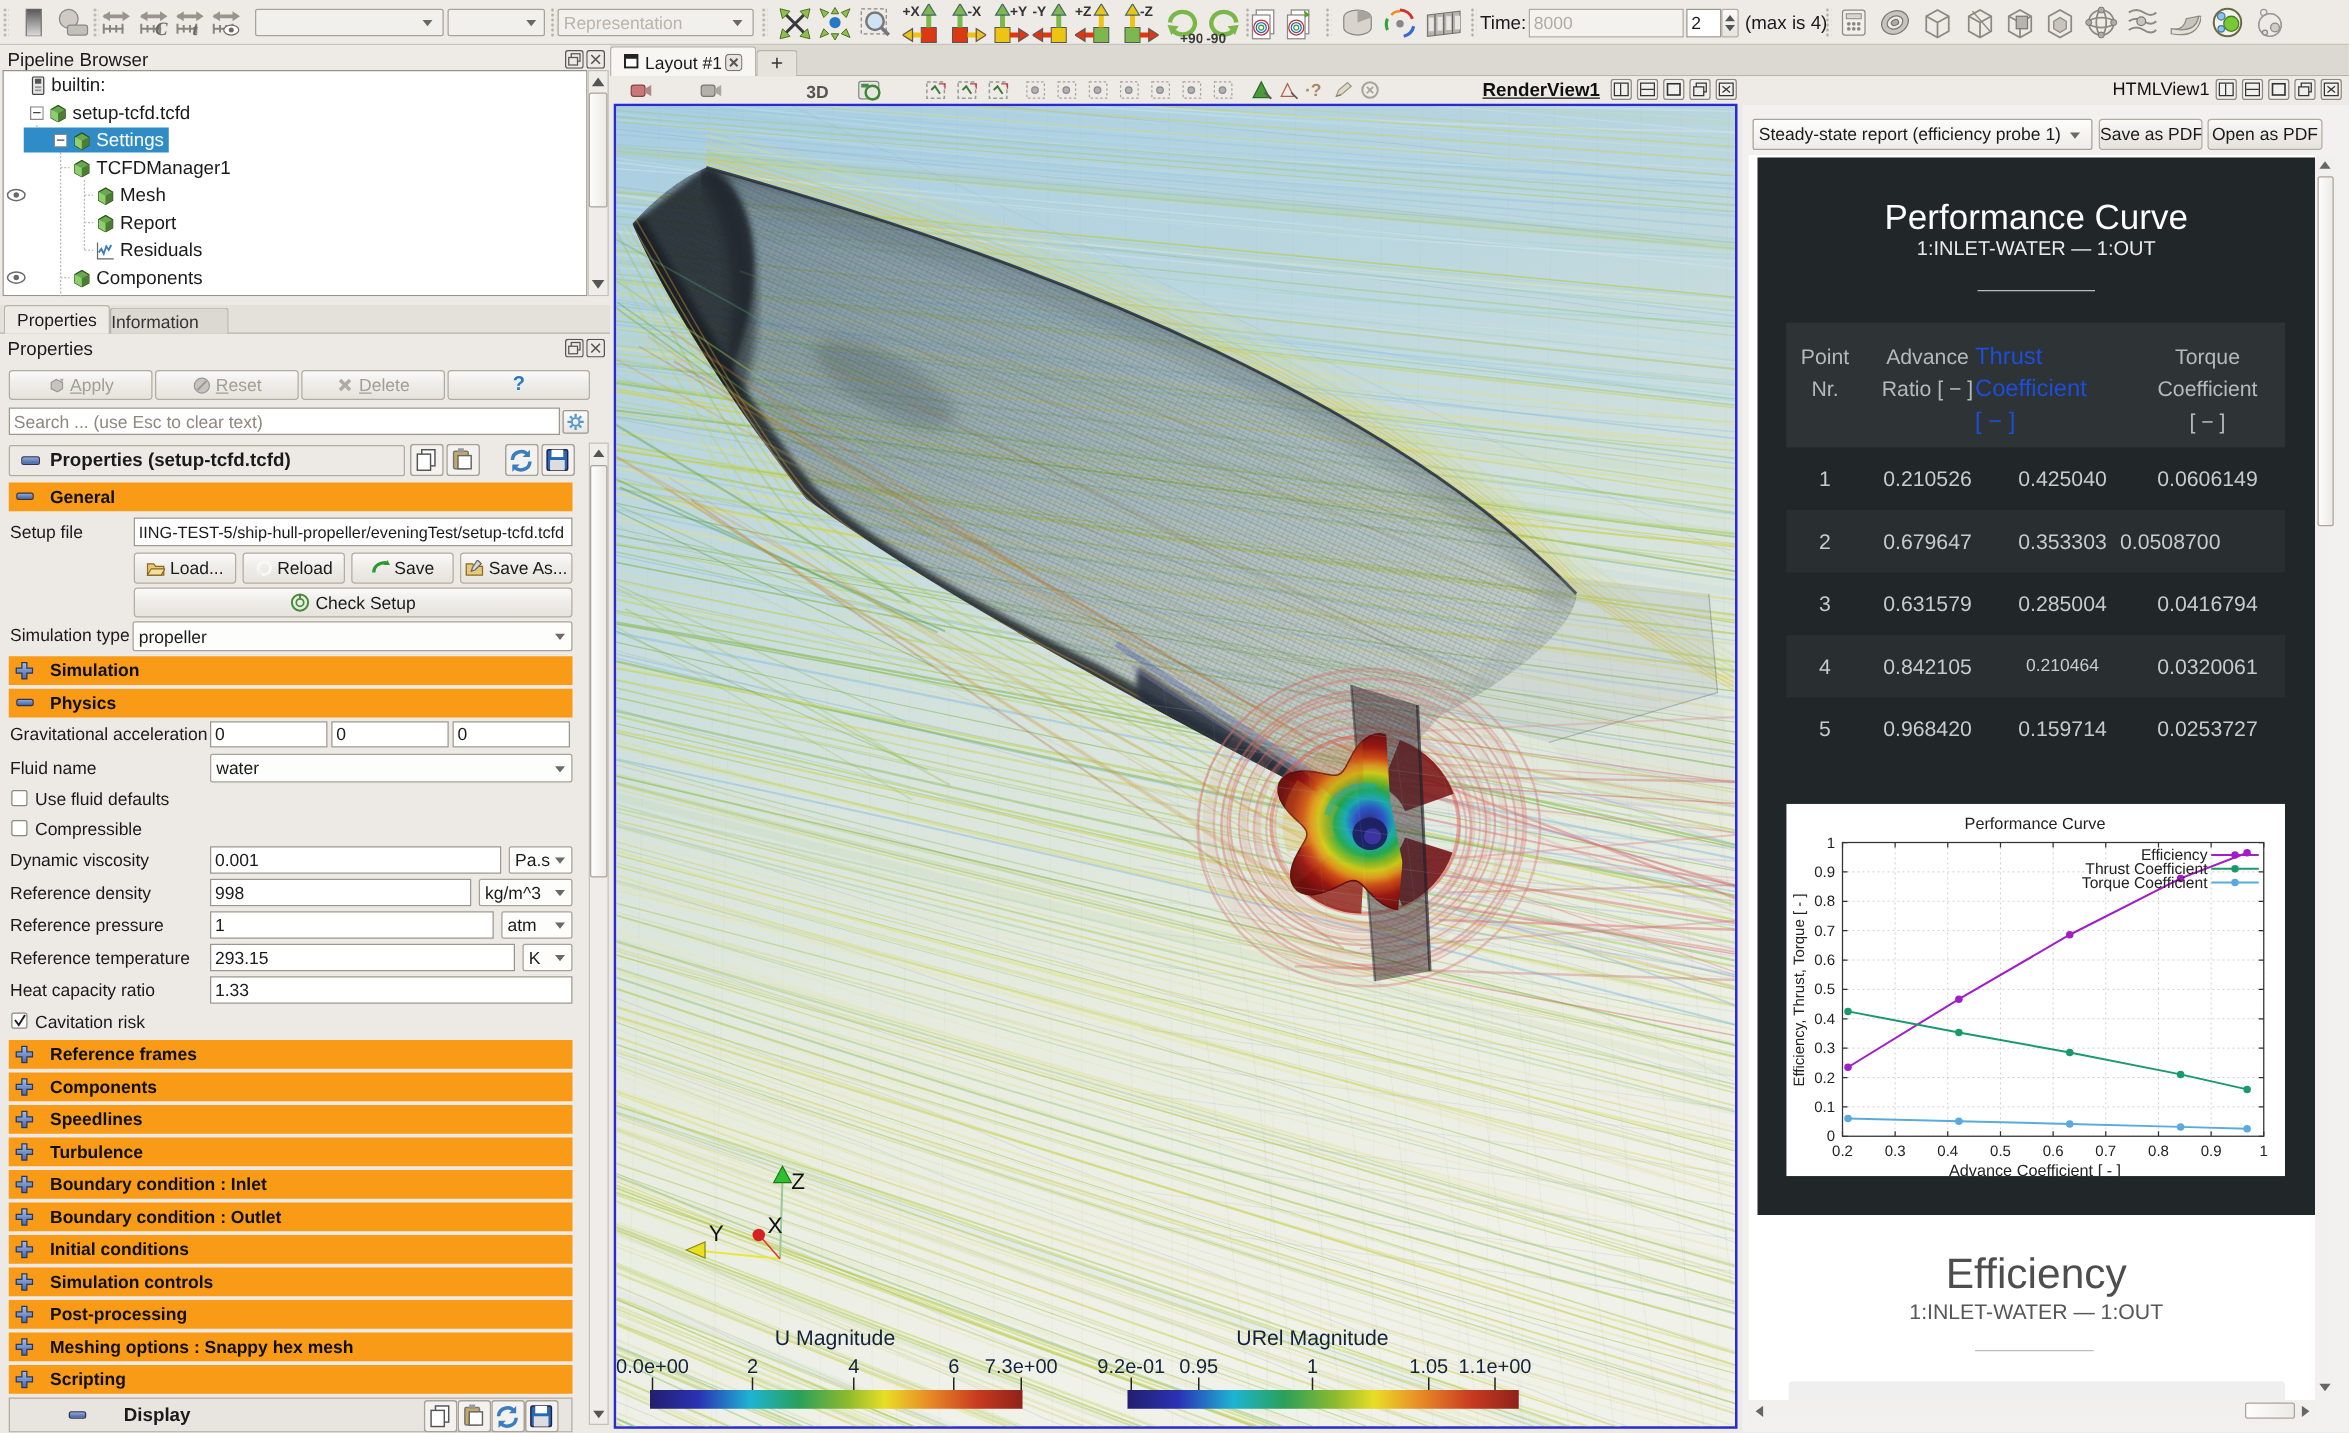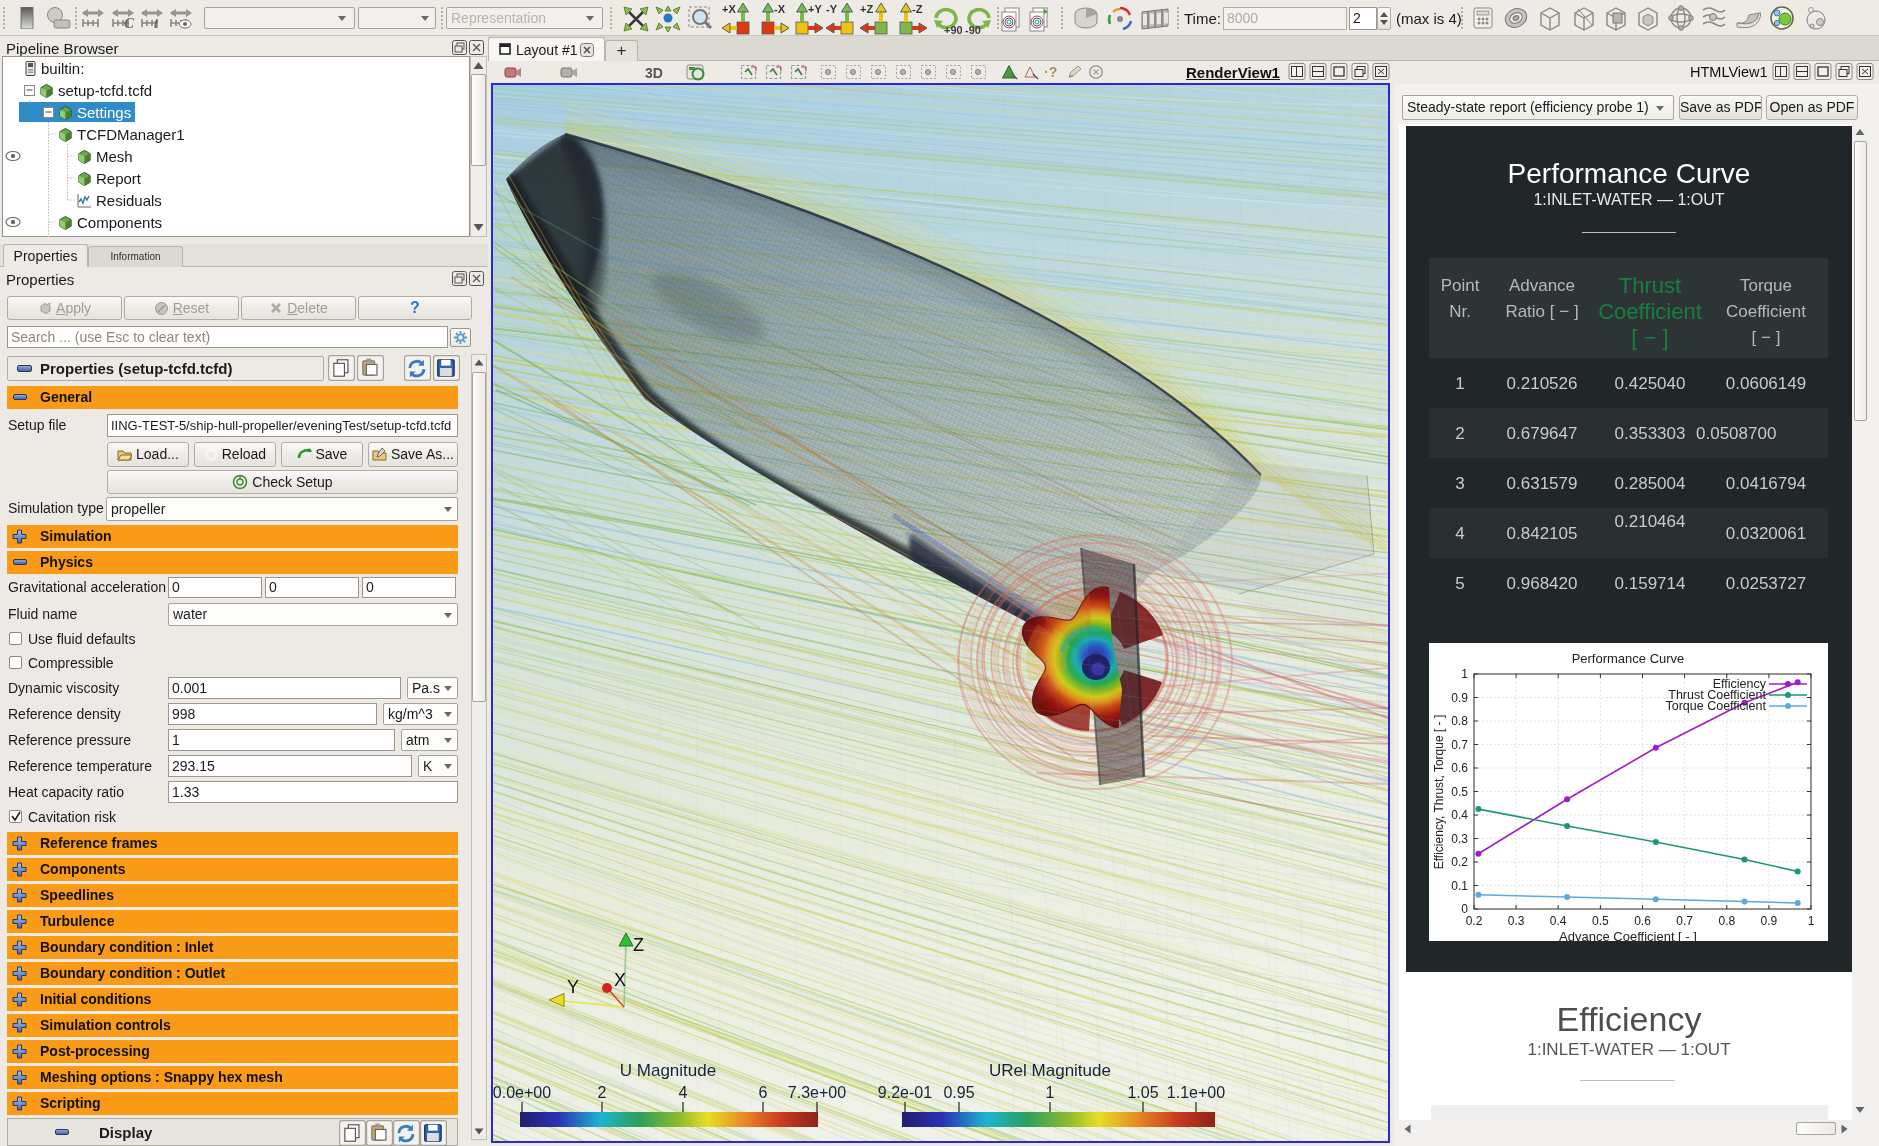--- a/index.html
+++ b/index.html
@@ -493,21 +493,21 @@
 <svg class="abs" style="left:58px;top:215px" width="15" height="15" viewBox="0 0 16 16">
     <path d="M2 5l6-3.5L14 5v7l-6 3.5L2 12z" fill="#6aa84f" stroke="#274e13" stroke-width="1"></path>
     <path d="M2 5l6 3v7.5L2 12z" fill="#8fce6f"></path>
     <path d="M14 5l-6 3v7.5l6-3.5z" fill="#4d7c34"></path>
   </svg>
 <div class="lbl" style="left:77px;top:214px;font-size:15px">Components</div>
 <div class="abs" style="left:0;top:237px;width:488px;height:7px;background:#edeae5"></div>
 <div class="grip" style="left:915px;top:239px;width:40px;height:4px"></div>
 <div class="abs" style="left:0;top:244px;width:488px;height:23px;border-bottom:1px solid #b9b4ac;background:#e4e1db"></div>
 <div class="abs" style="left:3px;top:244px;width:85px;height:23px;background:#eeebe7;border:1px solid #b9b4ac;border-bottom:none;border-radius:3px 3px 0 0;font-size:14px;text-align:center;line-height:22px">Properties</div>
-<div class="abs" style="left:88px;top:246px;width:95px;height:21px;background:#dcd8d2;border:1px solid #b9b4ac;border-bottom:none;border-radius:3px 3px 0 0;font-size:10px;text-align:center;line-height:20px;color:#333">Information</div>
+<div class="abs" style="left:88px;top:246px;width:95px;height:21px;background:#dcd8d2;border:1px solid #b9b4ac;border-bottom:none;border-radius:3px 3px 0 0;font-size:14px;text-align:left;line-height:20px;color:#333">Information</div>
 <div class="lbl" style="left:6px;top:271px;font-size:15px">Properties</div>
 <svg class="abs" style="left:452px;top:271px" width="15" height="15">
     <rect x="0.5" y="0.5" width="14" height="14" rx="2" fill="none" stroke="#555"></rect>
     <rect x="5" y="3" width="7" height="6" fill="none" stroke="#555"></rect>
     <rect x="3" y="6" width="7" height="6" fill="#eeebe7" stroke="#555"></rect>
   </svg>
 <svg class="abs" style="left:469px;top:271px" width="15" height="15">
     <rect x="0.5" y="0.5" width="14" height="14" rx="2" fill="none" stroke="#555"></rect>
     <path d="M4 4l7 7M11 4l-7 7" stroke="#555" stroke-width="1.3"></path>
   </svg>
@@ -1549,39 +1549,39 @@
 <div class="btn" style="left:1679px;top:95px;width:83px;height:25px;line-height:23px;font-size:14px">Save as PDF</div>
 <div class="btn" style="left:1766px;top:95px;width:92px;height:25px;line-height:23px;font-size:14px">Open as PDF</div>
 <div class="abs" style="left:1399px;top:124px;width:453px;height:996px;background:#ffffff"></div>
 <div class="abs" style="left:1406px;top:126px;width:446px;height:846px;background:#212629"></div>
 <div class="abs" style="left:1406px;top:126px;width:446px;text-align:center;color:#fdfdfd;font-size:28px;top:158px">Performance Curve</div>
 <div class="abs" style="left:1406px;width:446px;text-align:center;color:#e8eaeb;font-size:16px;top:191px">1:INLET-WATER — 1:OUT</div>
 <div class="abs" style="left:1582px;top:232px;width:94px;height:1px;background:#b8bcbe"></div>
 <div class="abs" style="left:1429px;top:258px;width:399px;height:100px;background:#2e3335"></div>
 <div class="abs" style="left:1390px;top:273px;width:140px;text-align:center;color:#b4b9bc;font-size:17px;line-height:26px">Point<br>Nr.<br></div>
 <div class="abs" style="left:1472px;top:273px;width:140px;text-align:center;color:#b4b9bc;font-size:17px;line-height:26px">Advance<br>Ratio [ − ]<br></div>
-<div class="abs" style="left:1580px;top:273px;width:140px;text-align:center;color:#15803d;font-size:22px;line-height:26px">Thrust<br>Coefficient<br>[ − ]</div>
+<div class="abs" style="left:1580px;top:273px;width:140px;text-align:left;color:#1d4ed8;font-size:19px;line-height:26px">Thrust<br>Coefficient<br>[ − ]</div>
 <div class="abs" style="left:1696px;top:273px;width:140px;text-align:center;color:#b4b9bc;font-size:17px;line-height:26px">Torque<br>Coefficient<br>[ − ]</div>
 <div class="abs" style="left:1390px;top:374px;width:140px;text-align:center;color:#c6cbce;font-size:17px">1</div>
 <div class="abs" style="left:1472px;top:374px;width:140px;text-align:center;color:#c6cbce;font-size:17px">0.210526</div>
 <div class="abs" style="left:1580px;top:374px;width:140px;text-align:center;color:#c6cbce;font-size:17px">0.425040</div>
 <div class="abs" style="left:1696px;top:374px;width:140px;text-align:center;color:#c6cbce;font-size:17px">0.0606149</div>
 <div class="abs" style="left:1429px;top:408px;width:399px;height:50px;background:#292e31"></div>
 <div class="abs" style="left:1390px;top:424px;width:140px;text-align:center;color:#c6cbce;font-size:17px">2</div>
 <div class="abs" style="left:1472px;top:424px;width:140px;text-align:center;color:#c6cbce;font-size:17px">0.679647</div>
 <div class="abs" style="left:1580px;top:424px;width:140px;text-align:center;color:#c6cbce;font-size:17px">0.353303</div>
 <div class="abs" style="left:1696px;top:424px;width:140px;text-align:left;color:#c6cbce;font-size:17px">0.0508700</div>
 <div class="abs" style="left:1390px;top:474px;width:140px;text-align:center;color:#c6cbce;font-size:17px">3</div>
 <div class="abs" style="left:1472px;top:474px;width:140px;text-align:center;color:#c6cbce;font-size:17px">0.631579</div>
 <div class="abs" style="left:1580px;top:474px;width:140px;text-align:center;color:#c6cbce;font-size:17px">0.285004</div>
 <div class="abs" style="left:1696px;top:474px;width:140px;text-align:center;color:#c6cbce;font-size:17px">0.0416794</div>
 <div class="abs" style="left:1429px;top:508px;width:399px;height:50px;background:#292e31"></div>
 <div class="abs" style="left:1390px;top:524px;width:140px;text-align:center;color:#c6cbce;font-size:17px">4</div>
 <div class="abs" style="left:1472px;top:524px;width:140px;text-align:center;color:#c6cbce;font-size:17px">0.842105</div>
-<div class="abs" style="left:1580px;top:512px;width:140px;text-align:center;color:#c6cbce;font-size:17px">0.210464</div>
+<div class="abs" style="left:1580px;top:524px;width:140px;text-align:center;color:#c6cbce;font-size:14px">0.210464</div>
 <div class="abs" style="left:1696px;top:524px;width:140px;text-align:center;color:#c6cbce;font-size:17px">0.0320061</div>
 <div class="abs" style="left:1390px;top:574px;width:140px;text-align:center;color:#c6cbce;font-size:17px">5</div>
 <div class="abs" style="left:1472px;top:574px;width:140px;text-align:center;color:#c6cbce;font-size:17px">0.968420</div>
 <div class="abs" style="left:1580px;top:574px;width:140px;text-align:center;color:#c6cbce;font-size:17px">0.159714</div>
 <div class="abs" style="left:1696px;top:574px;width:140px;text-align:center;color:#c6cbce;font-size:17px">0.0253727</div>
 <svg class="abs" style="left:1429px;top:643px" width="399" height="298" viewBox="0 0 399 298">
     <rect width="399" height="298" fill="#fff"></rect>
     <text x="199" y="20" font-size="13" fill="#222" text-anchor="middle">Performance Curve</text>
     <g stroke="#c8c8c8" stroke-width="0.7" stroke-dasharray="1.5 2.5" fill="none">
       <path d="M45.0,31 V266"></path>

